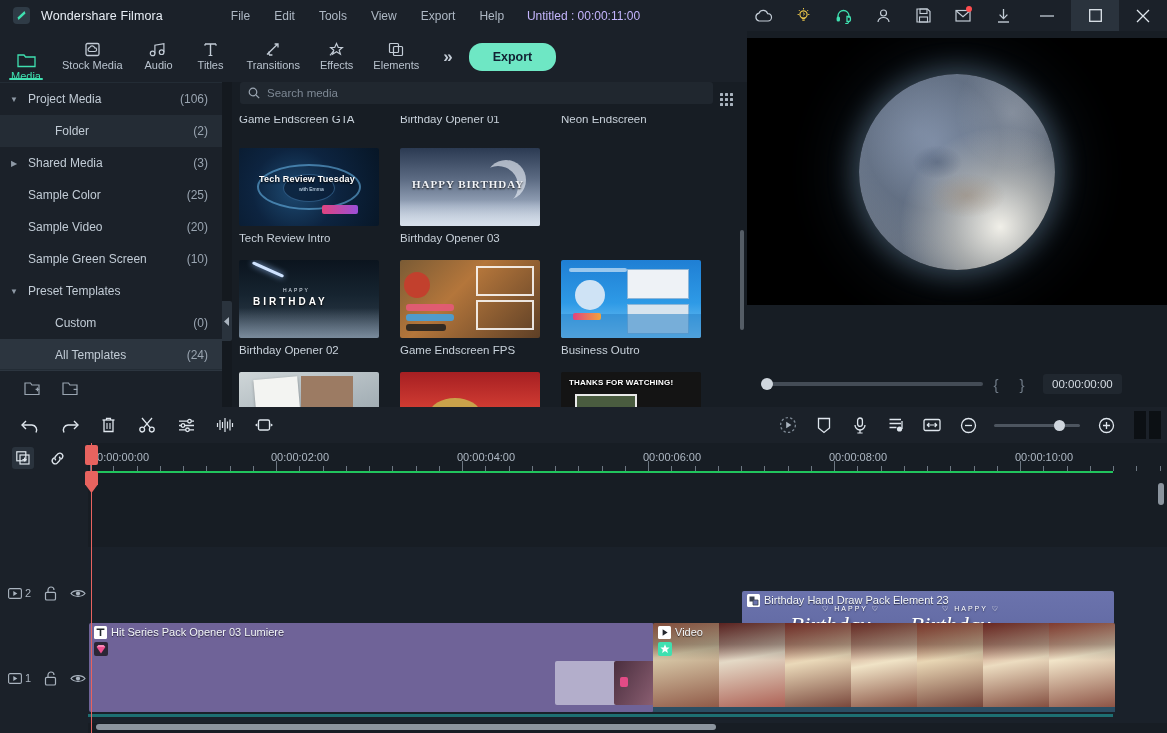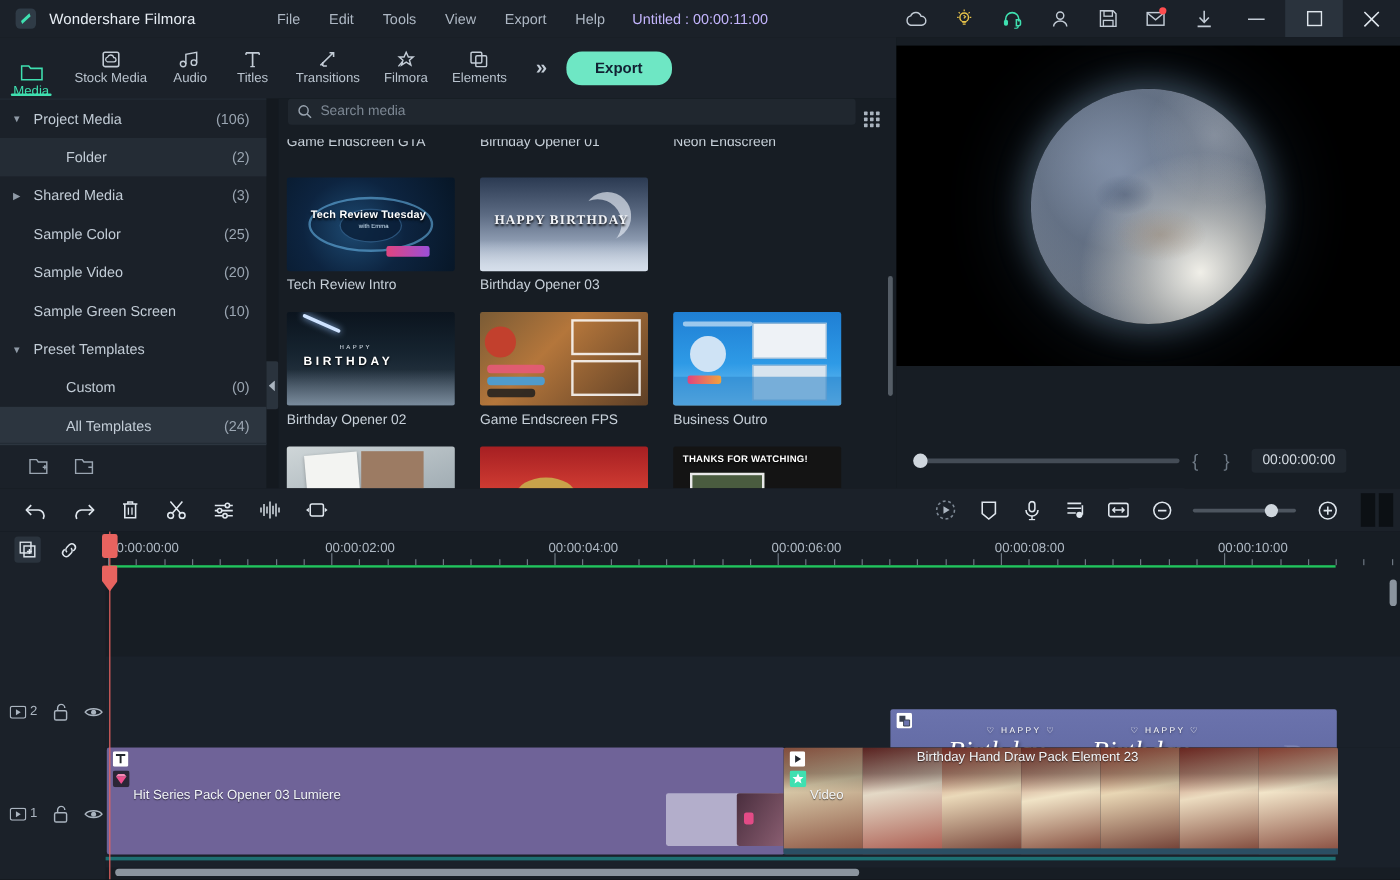--- a/index.html
+++ b/index.html
@@ -188,21 +188,21 @@
   .ruler { position: absolute; left: 88px; top: 0; right: 0; height: 30px; }
   .rlabel { position: absolute; top: 8px; font-size: 11px; color: #aeb8c3; }
   .tick { position: absolute; bottom: 2px; width: 1px; background: #6d7782; }
   .renderbar { position: absolute; left: 90px; top: 28px; width: 1023px; height: 2px; background: #21c45d; }
 
   .trackhdr { position: absolute; left: 0; width: 88px; display: flex; align-items: center; gap: 13px; padding-left: 8px; font-size: 11px; color: #aab4bf; }
   .tracklane { position: absolute; left: 88px; right: 0; }
   .lane-bg { position: absolute; inset: 0; background: #1a212a; }
 
   .clip { position: absolute; border-radius: 2px; overflow: hidden; }
-  .clip-title { position: absolute; left: 5px; top: 3px; font-size: 11px; color: #f2f5f8; text-shadow: 0 1px 1px rgba(0,0,0,.6); white-space: nowrap; z-index: 4; margin-top: 31px; }
+  .clip-title { position: absolute; left: 5px; top: 3px; font-size: 11px; color: #f2f5f8; text-shadow: 0 1px 1px rgba(0,0,0,.6); white-space: nowrap; z-index: 4; }
   .clip-ic { position: absolute; left: 5px; top: 3px; width: 13px; height: 13px; z-index: 5; }
   .clip-badge { position: absolute; left: 5px; top: 19px; width: 14px; height: 14px; z-index: 5; }
 
   .clip-bd {
     background: linear-gradient(180deg,#6b73ad 0%, #5f67a0 100%);
   }
   .clip-lum { background: #6f6398; }
   .clip-vid { background: #20262e; }
 
   .playhead { position: absolute; top: 0; width: 1px; height: 290px; background: #e8635f; z-index: 30; }
@@ -347,21 +347,21 @@
         <path d="M3 12.5 L13.5 2.2 M10.6 2 H14 V5.4" fill="none" stroke="#c3ccd6" stroke-width="1.3"></path>
         <path d="M5 13 H8.4 M5 13 V9.6" fill="none" stroke="#c3ccd6" stroke-width="1.3"></path>
       </svg>
       <span class="lbl">Transitions</span>
     </div>
     <div class="rb-tab">
       <svg width="19" height="15" viewBox="0 0 19 15">
         <path d="M9.5 1.5 L11.3 5.5 L15.3 5.5 L12.2 8.2 L13.4 12.2 L9.5 9.8 L5.6 12.2 L6.8 8.2 L3.7 5.5 L7.7 5.5 Z" fill="none" stroke="#c3ccd6" stroke-width="1.2"></path>
         <path d="M6.3 9.4 L3 13.3" stroke="#c3ccd6" stroke-width="1.2"></path>
       </svg>
-      <span class="lbl">Filmora</span>
+      <span class="lbl">Effects</span>
     </div>
     <div class="rb-tab">
       <svg width="19" height="15" viewBox="0 0 19 15">
         <rect x="2.5" y="1.5" width="9" height="9" rx="1" fill="none" stroke="#c3ccd6" stroke-width="1.2"></rect>
         <rect x="6.5" y="4.5" width="9" height="9" rx="1" fill="none" stroke="#c3ccd6" stroke-width="1.2"></rect>
       </svg>
       <span class="lbl">Elements</span>
     </div>
     <div class="chev">»</div>
     <button class="export-btn">Export</button>

